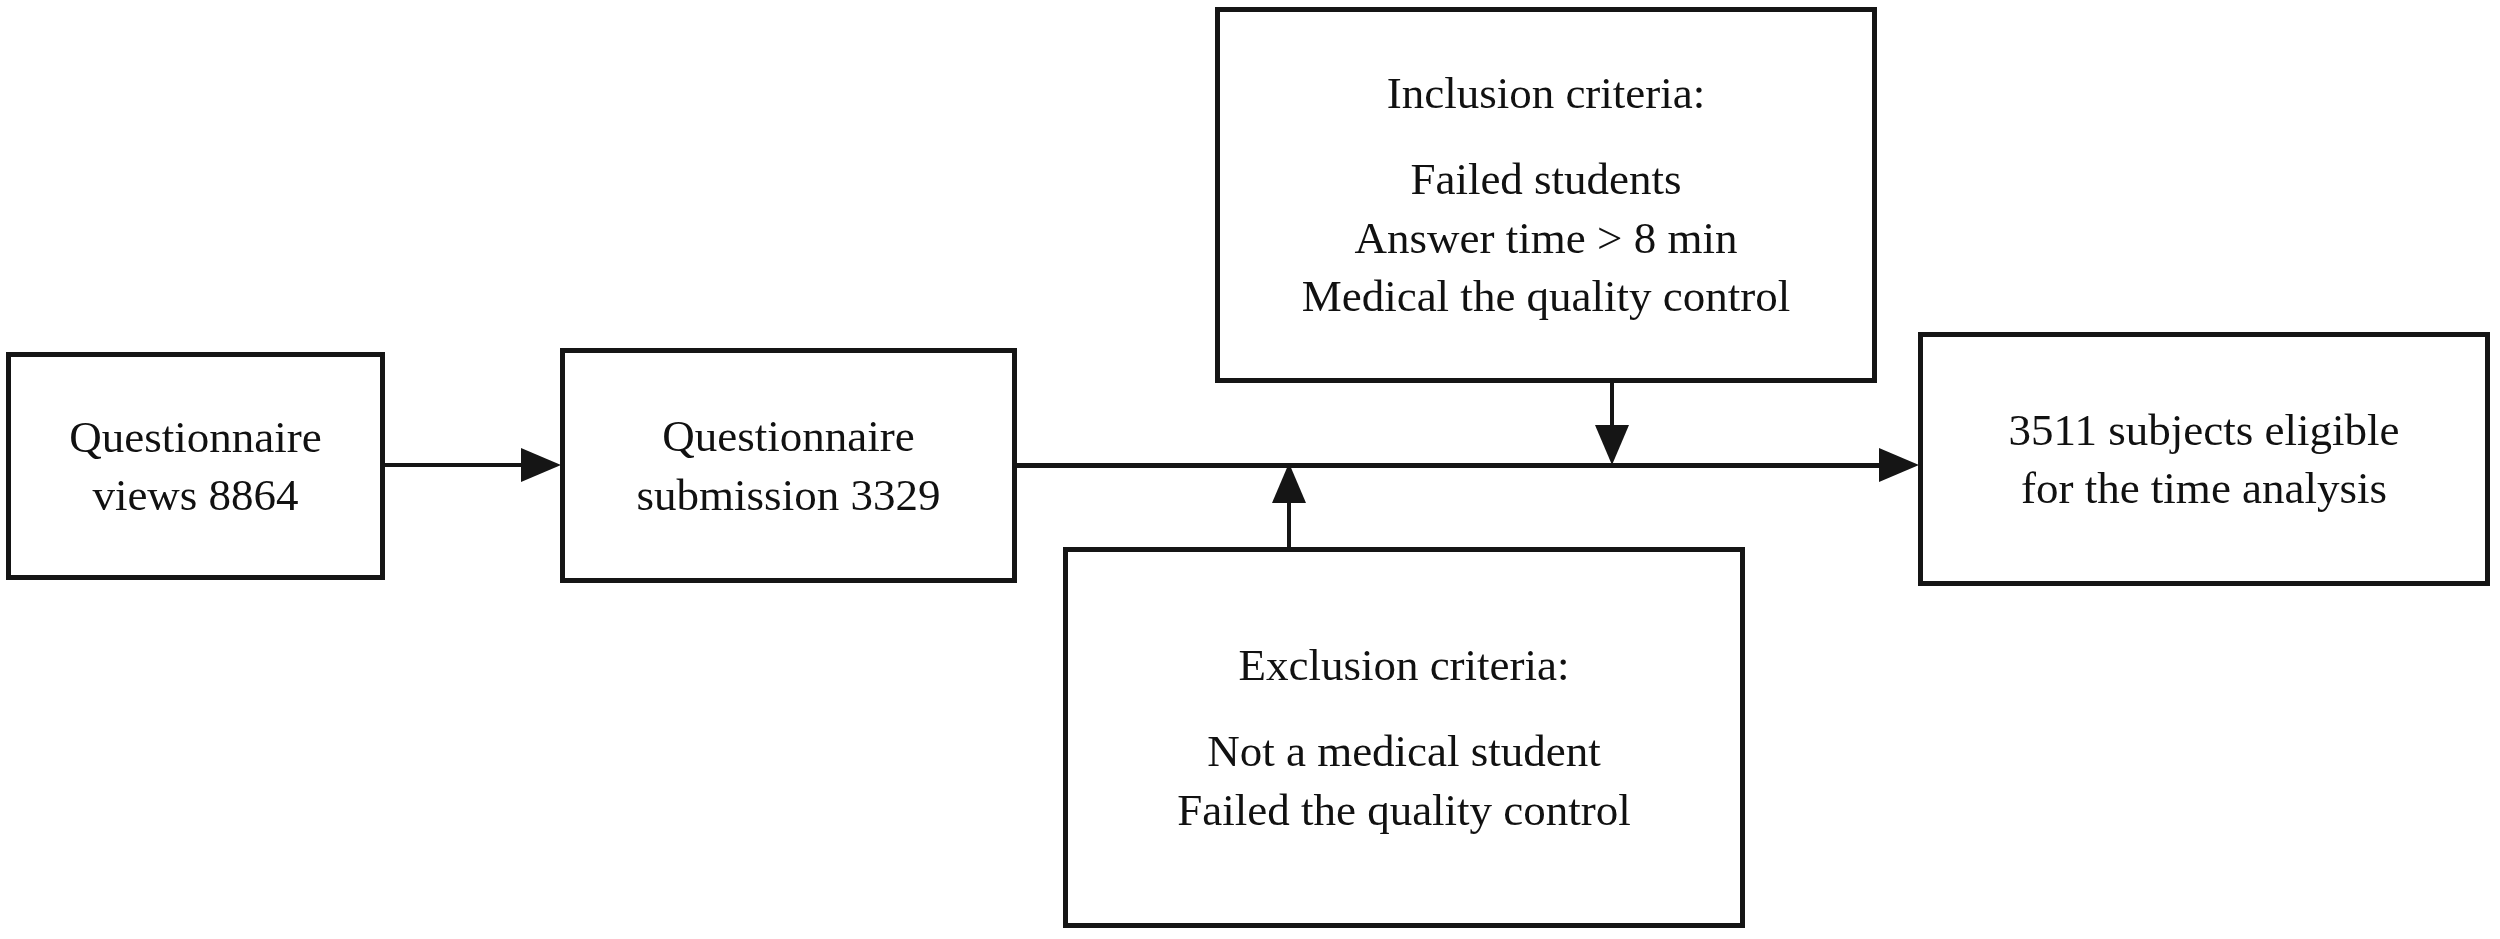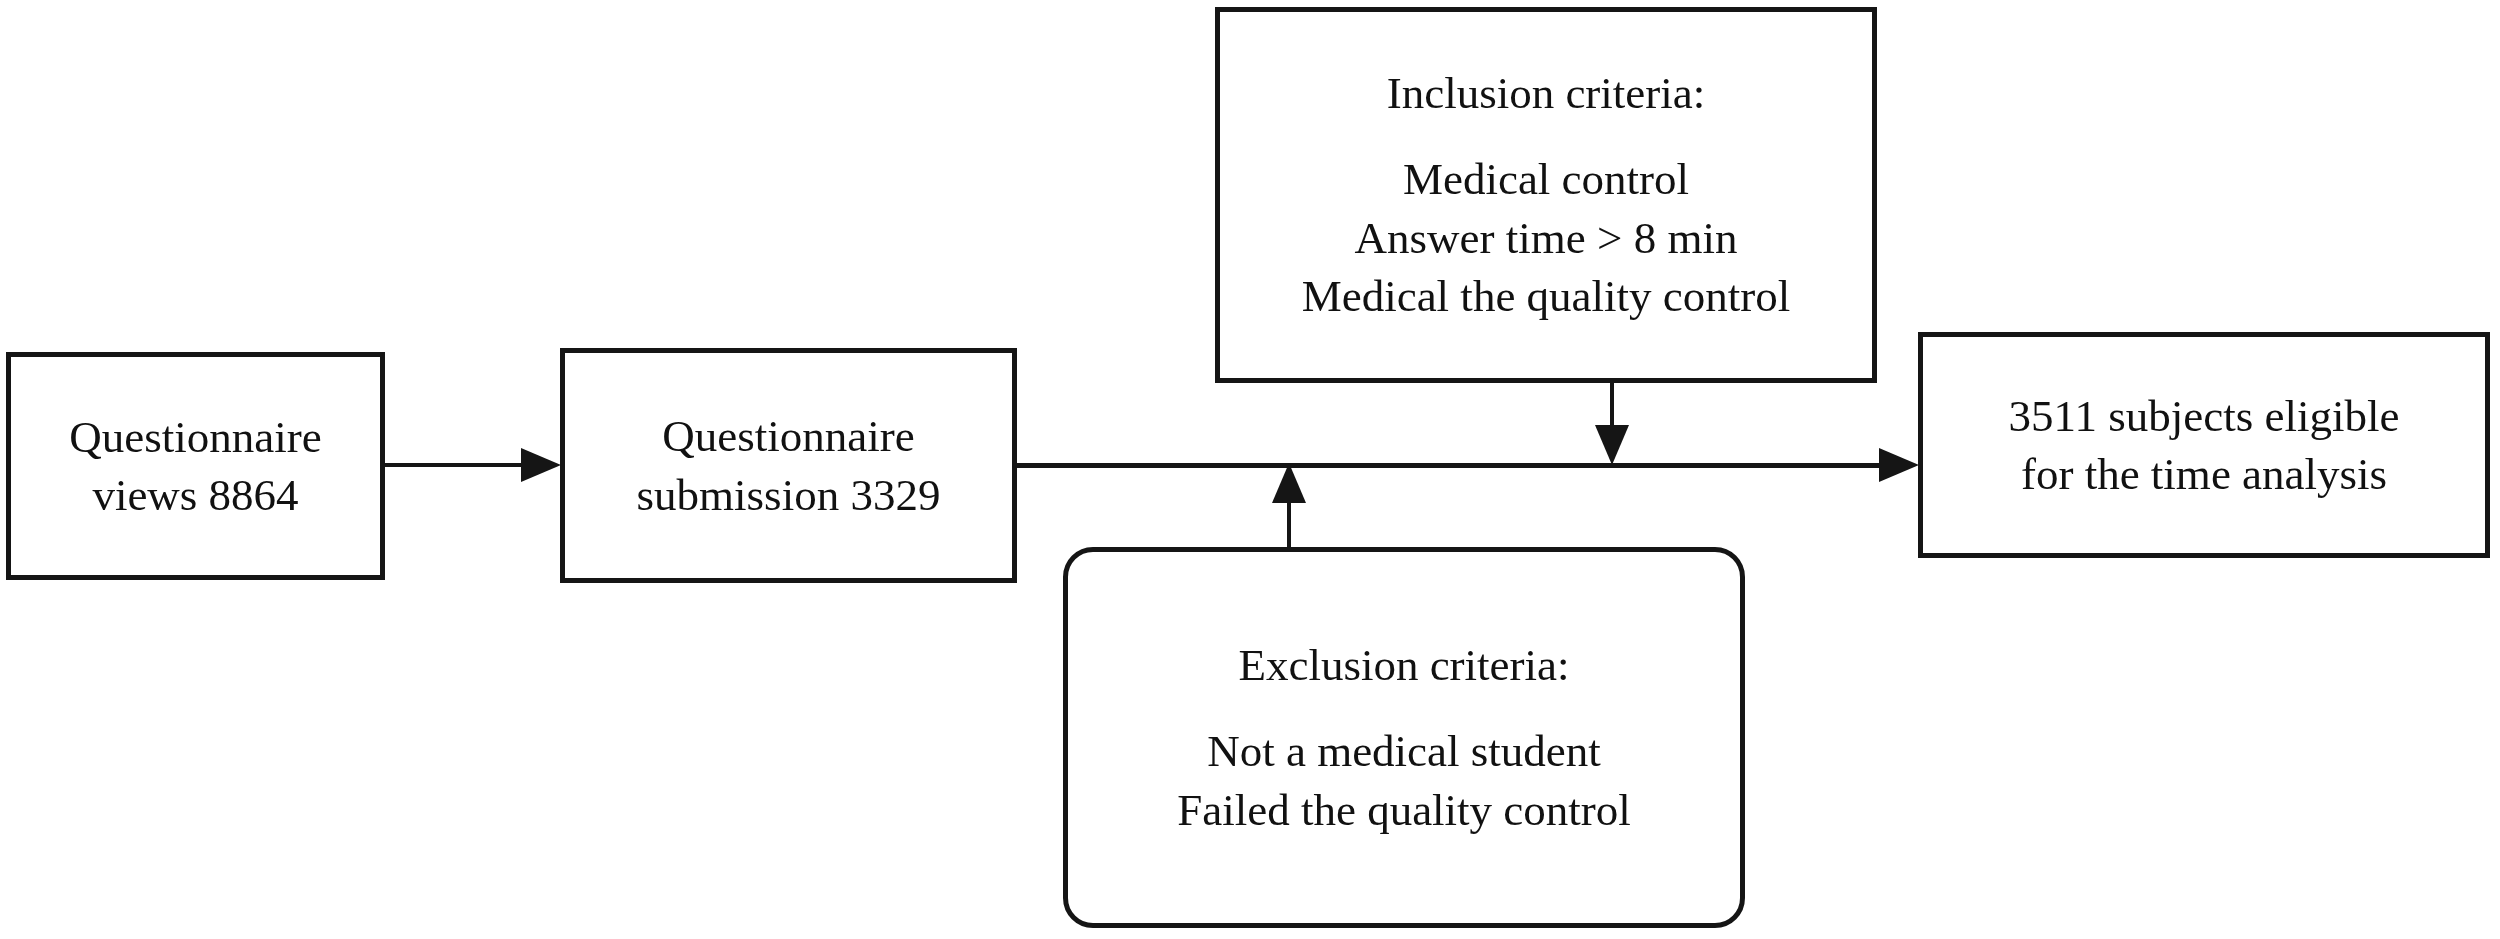--- a/index.html
+++ b/index.html
@@ -36,22 +36,22 @@
   }
   .flow-box .spacer {
     display: block;
     height: 0.62em;
   }
 
   
   #box-views        { left: 6px;    top: 352px; width: 379px; height: 228px; font-size: 45px; }
   #box-submission   { left: 560px;  top: 348px; width: 457px; height: 235px; font-size: 45px; }
   #box-inclusion    { left: 1215px; top: 7px;   width: 662px; height: 376px; font-size: 45px; }
-  #box-exclusion    { left: 1063px; top: 547px; width: 682px; height: 381px; font-size: 45px; border-radius: 30px; }
-  #box-final        { left: 1918px; top: 332px; width: 572px; height: 226px; font-size: 45px; }
+  #box-exclusion    { left: 1063px; top: 547px; width: 682px; height: 381px; font-size: 45px; }
+  #box-final        { left: 1918px; top: 332px; width: 572px; height: 254px; font-size: 45px; }
 
   
   .hline {
     position: absolute;
     background: #151515;
     z-index: 1;
   }
   .vline {
     position: absolute;
     background: #151515;
@@ -106,21 +106,21 @@
   </div>
 
   <div class="flow-box" id="box-submission">
     <span class="line">Questionnaire</span>
     <span class="line">submission 3329</span>
   </div>
 
   <div class="flow-box" id="box-inclusion">
     <span class="line">Inclusion criteria:</span>
     <span class="spacer"></span>
-    <span class="line">Medical control</span>
+    <span class="line">Failed students</span>
     <span class="line">Answer time &gt; 8 min</span>
     <span class="line">Medical the quality control</span>
   </div>
 
   <div class="flow-box" id="box-exclusion">
     <span class="line">Exclusion criteria:</span>
     <span class="spacer"></span>
     <span class="line">Not a medical student</span>
     <span class="line">Failed the quality control</span>
   </div>

